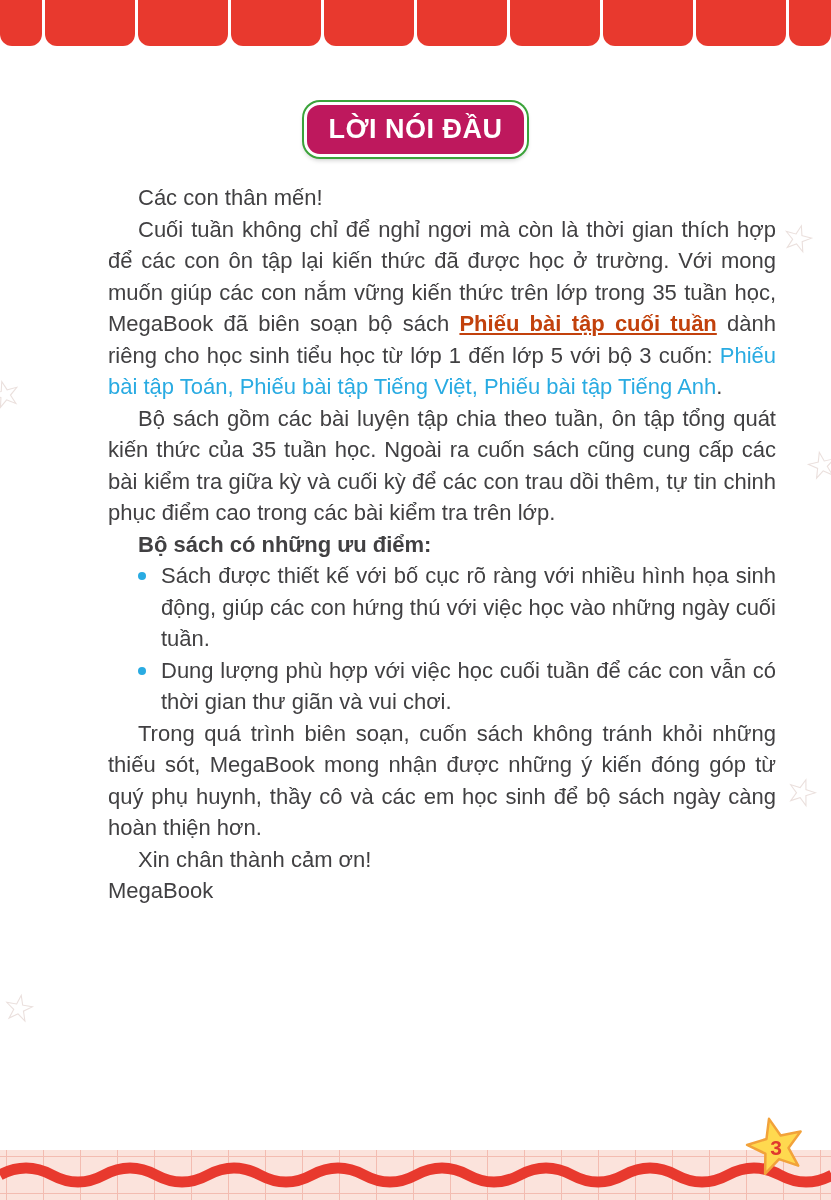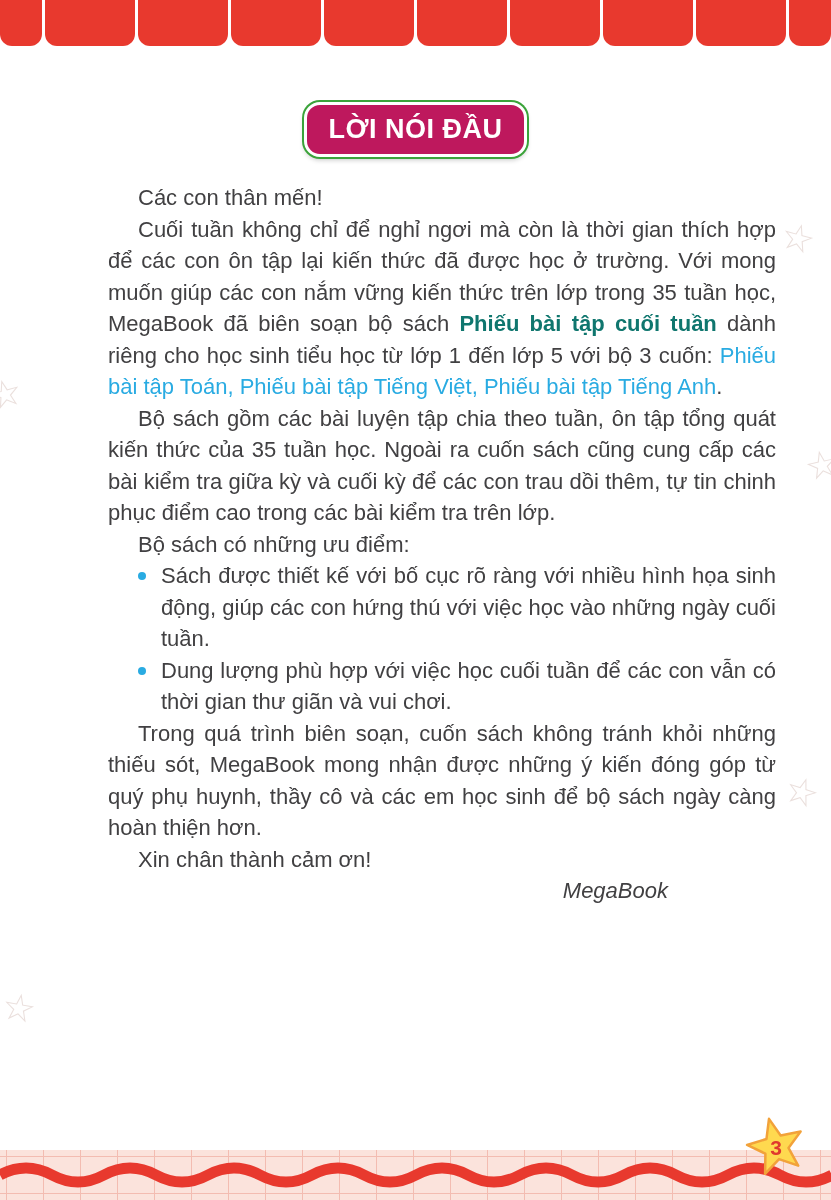--- a/index.html
+++ b/index.html
@@ -25,29 +25,29 @@
 
   
   .content {
     position:absolute; top:182px; left:88px; width:668px;
     color:#414042; font-size:22px; line-height:31.5px;
     text-align:justify; z-index:2;margin-left:20px;
   }
   .content p { margin:0; text-indent:30px; }
   .content p.signature { text-indent:0; }
   .blue { color:#29ABE2; }
-  .bluebold { color:#0f766e; font-weight:bold; }
-  .heading { font-weight:normal; }
+  .bluebold { color:#c2410c; font-weight:bold;text-decoration:underline; }
+  .heading { font-weight:bold; }
   .bullets { list-style:none; margin:0; padding:0; }
   .bullets li { position:relative; padding-left:53px; }
   .bullets li::before {
     content:""; position:absolute; left:30px; top:12px;
     width:8px; height:8px; border-radius:50%; background:#29ABE2;
   }
-  .signature { text-align:right; padding-right:108px; font-style:italic; }
+  .signature { padding-right:108px; }
 
   
   .deco { position:absolute; font-size:38px; color:rgba(185,150,140,0.30); z-index:1; }
   .deco.s1 { right:16px;  top:216px; transform:rotate(15deg); }
   .deco.s2 { right:-8px;  top:443px; transform:rotate(-12deg); }
   .deco.s3 { right:12px;  top:770px; transform:rotate(18deg); }
   .deco.s4 { left:-12px;  top:372px; transform:rotate(-15deg); }
   .deco.s5 { left:2px;    top:986px; transform:rotate(10deg); }
 
   

